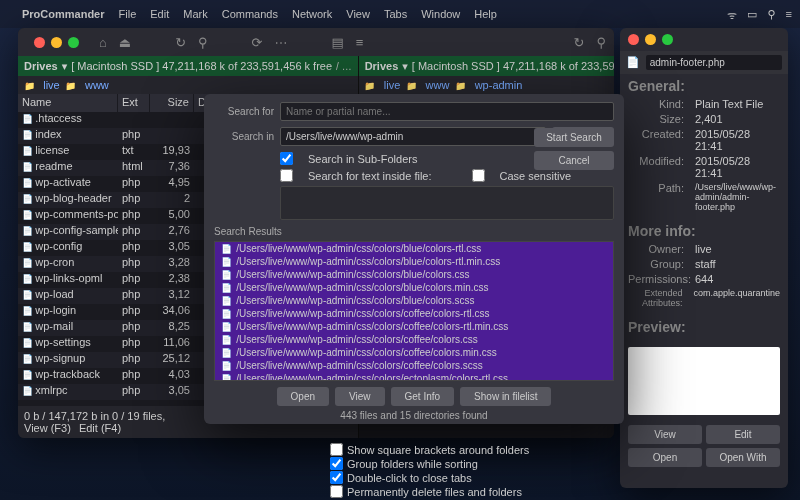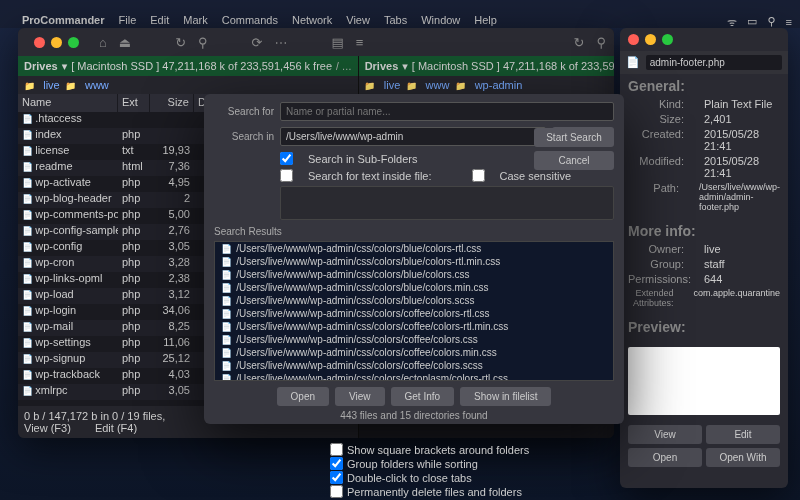--- a/index.html
+++ b/index.html
@@ -1,17 +1,17 @@
 <!DOCTYPE html>
 <html><head>
 <meta charset="utf-8">
 <style>
 *{margin:0;padding:0;box-sizing:border-box;font-family:-apple-system,BlinkMacSystemFont,"Segoe UI",sans-serif;font-size:11px;color:#ccc}
 body{background:linear-gradient(180deg,#1a2540 0%,#0d1628 100%);width:800px;height:500px;overflow:hidden;position:relative}
-.menubar{height:20px;background:rgba(20,20,25,.3);display:flex;align-items:flex-start;padding:14px 8px;gap:14px}
+.menubar{height:20px;background:rgba(20,20,25,.3);display:flex;align-items:center;padding:14px 8px;gap:14px}
 .menubar .apple{font-size:13px}
 .menubar .app{font-weight:600}
 .menubar-right{margin-left:auto;display:flex;gap:10px;align-items:center}
 .window{position:absolute;background:#2a2a30;border-radius:6px;box-shadow:0 10px 40px rgba(0,0,0,.6);overflow:hidden}
 .traffic{display:flex;gap:6px;padding:6px 8px}
 .traffic span{width:11px;height:11px;border-radius:50%;display:inline-block}
 .t-close{background:#ff5f57}.t-min{background:#febc2e}.t-max{background:#28c840}
 .main-win{left:18px;top:28px;width:596px;height:410px;background:#1e1e24}
 .toolbar{height:28px;display:flex;align-items:center;padding:0 8px;gap:12px;background:#2a2a32}
 .toolbar .icon{font-size:13px;color:#888}
@@ -21,43 +21,43 @@
 .pathbar{height:18px;background:#25252c;display:flex;align-items:center;padding:0 6px;font-size:10px;gap:6px}
 .pathbar .seg{color:#7af}
 .fheader{height:18px;background:#2d2d36;display:flex;font-size:10px}
 .fheader>div{padding:2px 4px;border-right:1px solid #1a1a20}
 .flist{flex:1;overflow:auto;background:#1a1a20}
 .frow{display:flex;height:16px;align-items:flex-start;font-size:10px}
 .frow:nth-child(even){background:#202028}
 .frow>div{padding:0 4px;overflow:hidden;white-space:nowrap}
 .c-name{width:100px}.c-ext{width:32px}.c-size{width:44px;text-align:right}
 .fbar{height:32px;background:#25252c;display:flex;flex-direction:column;justify-content:center;padding:0 6px;font-size:10px}
-.fbar .btns{display:flex;gap:24px}
+.fbar .btns{display:flex;gap:8px}
 .info-win{right:12px;top:28px;width:168px;height:460px;background:#2a2a32}
 .info-head{display:flex;align-items:center;padding:4px 6px;gap:6px;background:#323238}
 .info-head .fname{background:#1a1a20;padding:2px 4px;flex:1;border-radius:2px;font-size:10px}
 .info-sec{padding:4px 8px}
 .info-sec h4{font-size:14px;color:#888;margin-bottom:4px}
 .info-row{display:flex;font-size:10px;margin:3px 0}
-.info-row .k{width:56px;text-align:right;color:#999;margin-right:20px}
+.info-row .k{width:56px;text-align:right;color:#999;margin-right:11px}
 .info-row .v{flex:1;color:#ccc}
 .preview{background:#fff;margin:4px 8px;height:68px;border-radius:2px}
 .info-btns{display:flex;flex-wrap:wrap;gap:4px;padding:6px 8px}
 .info-btns button{flex:1 1 45%;background:#4a4a52;border:none;color:#ccc;padding:4px;border-radius:3px;font-size:10px}
 .search-win{left:204px;top:94px;width:420px;height:330px;background:#36363e;box-shadow:0 20px 60px rgba(0,0,0,.7)}
 .search-body{padding:8px 10px}
 .srow{display:flex;align-items:center;gap:6px;margin-bottom:6px}
 .srow label{width:60px;text-align:right;font-size:10px;color:#aaa}
 .srow input[type=text],.srow select{flex:1;background:#1e1e24;border:1px solid #555;padding:3px 5px;color:#ccc;border-radius:2px;font-size:10px}
 .srow button{background:#56565e;border:none;padding:4px 10px;color:#ccc;border-radius:3px;font-size:10px}
 .schecks{padding-left:66px;font-size:10px;display:flex;gap:40px;margin-bottom:4px}
 .schecks label{display:flex;align-items:center;gap:15px}
 .stxtbox{margin-left:66px;height:34px;background:#2a2a30;border:1px solid #444;border-radius:2px;margin-bottom:6px}
 .sres-h{font-size:10px;color:#aaa;margin:4px 0}
-.sres{height:140px;background:#0f172a;border:1px solid #444;overflow:auto}
+.sres{height:140px;background:#4c1d95;border:1px solid #444;overflow:auto}
 .sres .r{padding:1px 6px;font-size:10px;display:flex;align-items:center;gap:4px}
 .sres .r::before{content:"📄";font-size:9px}
 .sbtns{display:flex;gap:6px;justify-content:center;margin-top:6px}
 .sbtns button{background:#56565e;border:none;padding:4px 14px;color:#ccc;border-radius:3px;font-size:10px}
 .sstat{text-align:center;font-size:10px;color:#aaa;margin-top:4px}
 .sright{position:absolute;right:10px;top:34px;display:flex;flex-direction:column;gap:4px}
 .sright button{background:#56565e;border:none;padding:4px 12px;color:#ccc;border-radius:3px;font-size:10px;width:80px}
 .opts{position:absolute;left:330px;top:442px;font-size:10px;color:#999}
 .opts label{display:flex;align-items:center;gap:4px;margin:1px 0}
 .ficon::before{content:"📄";font-size:9px;margin-right:2px}

